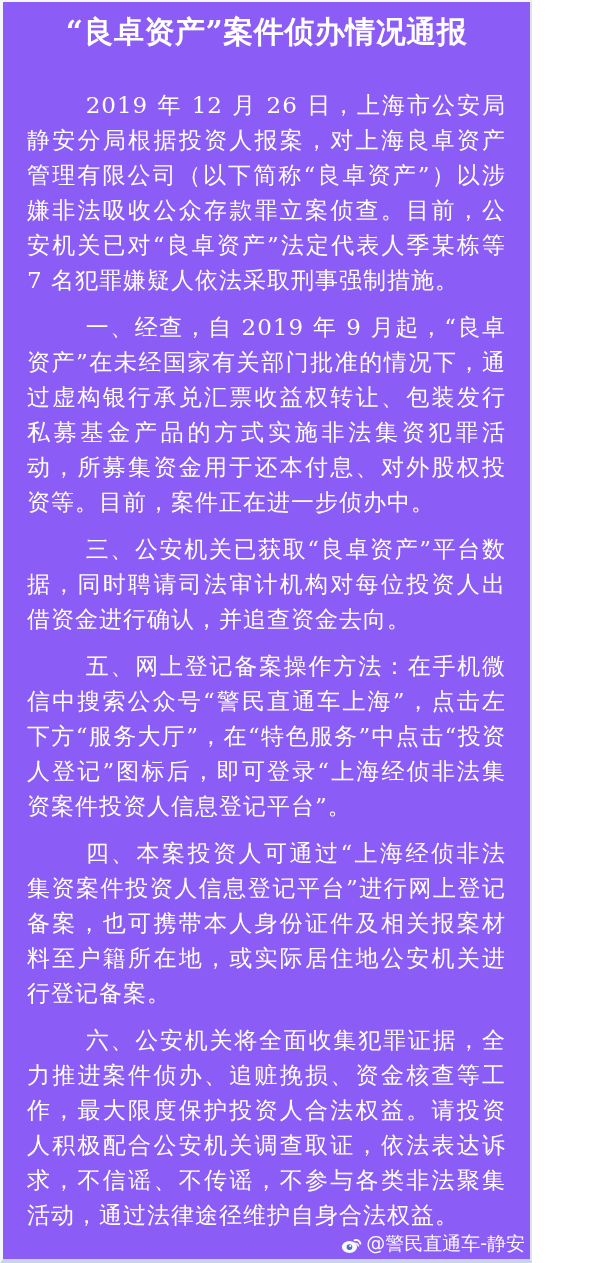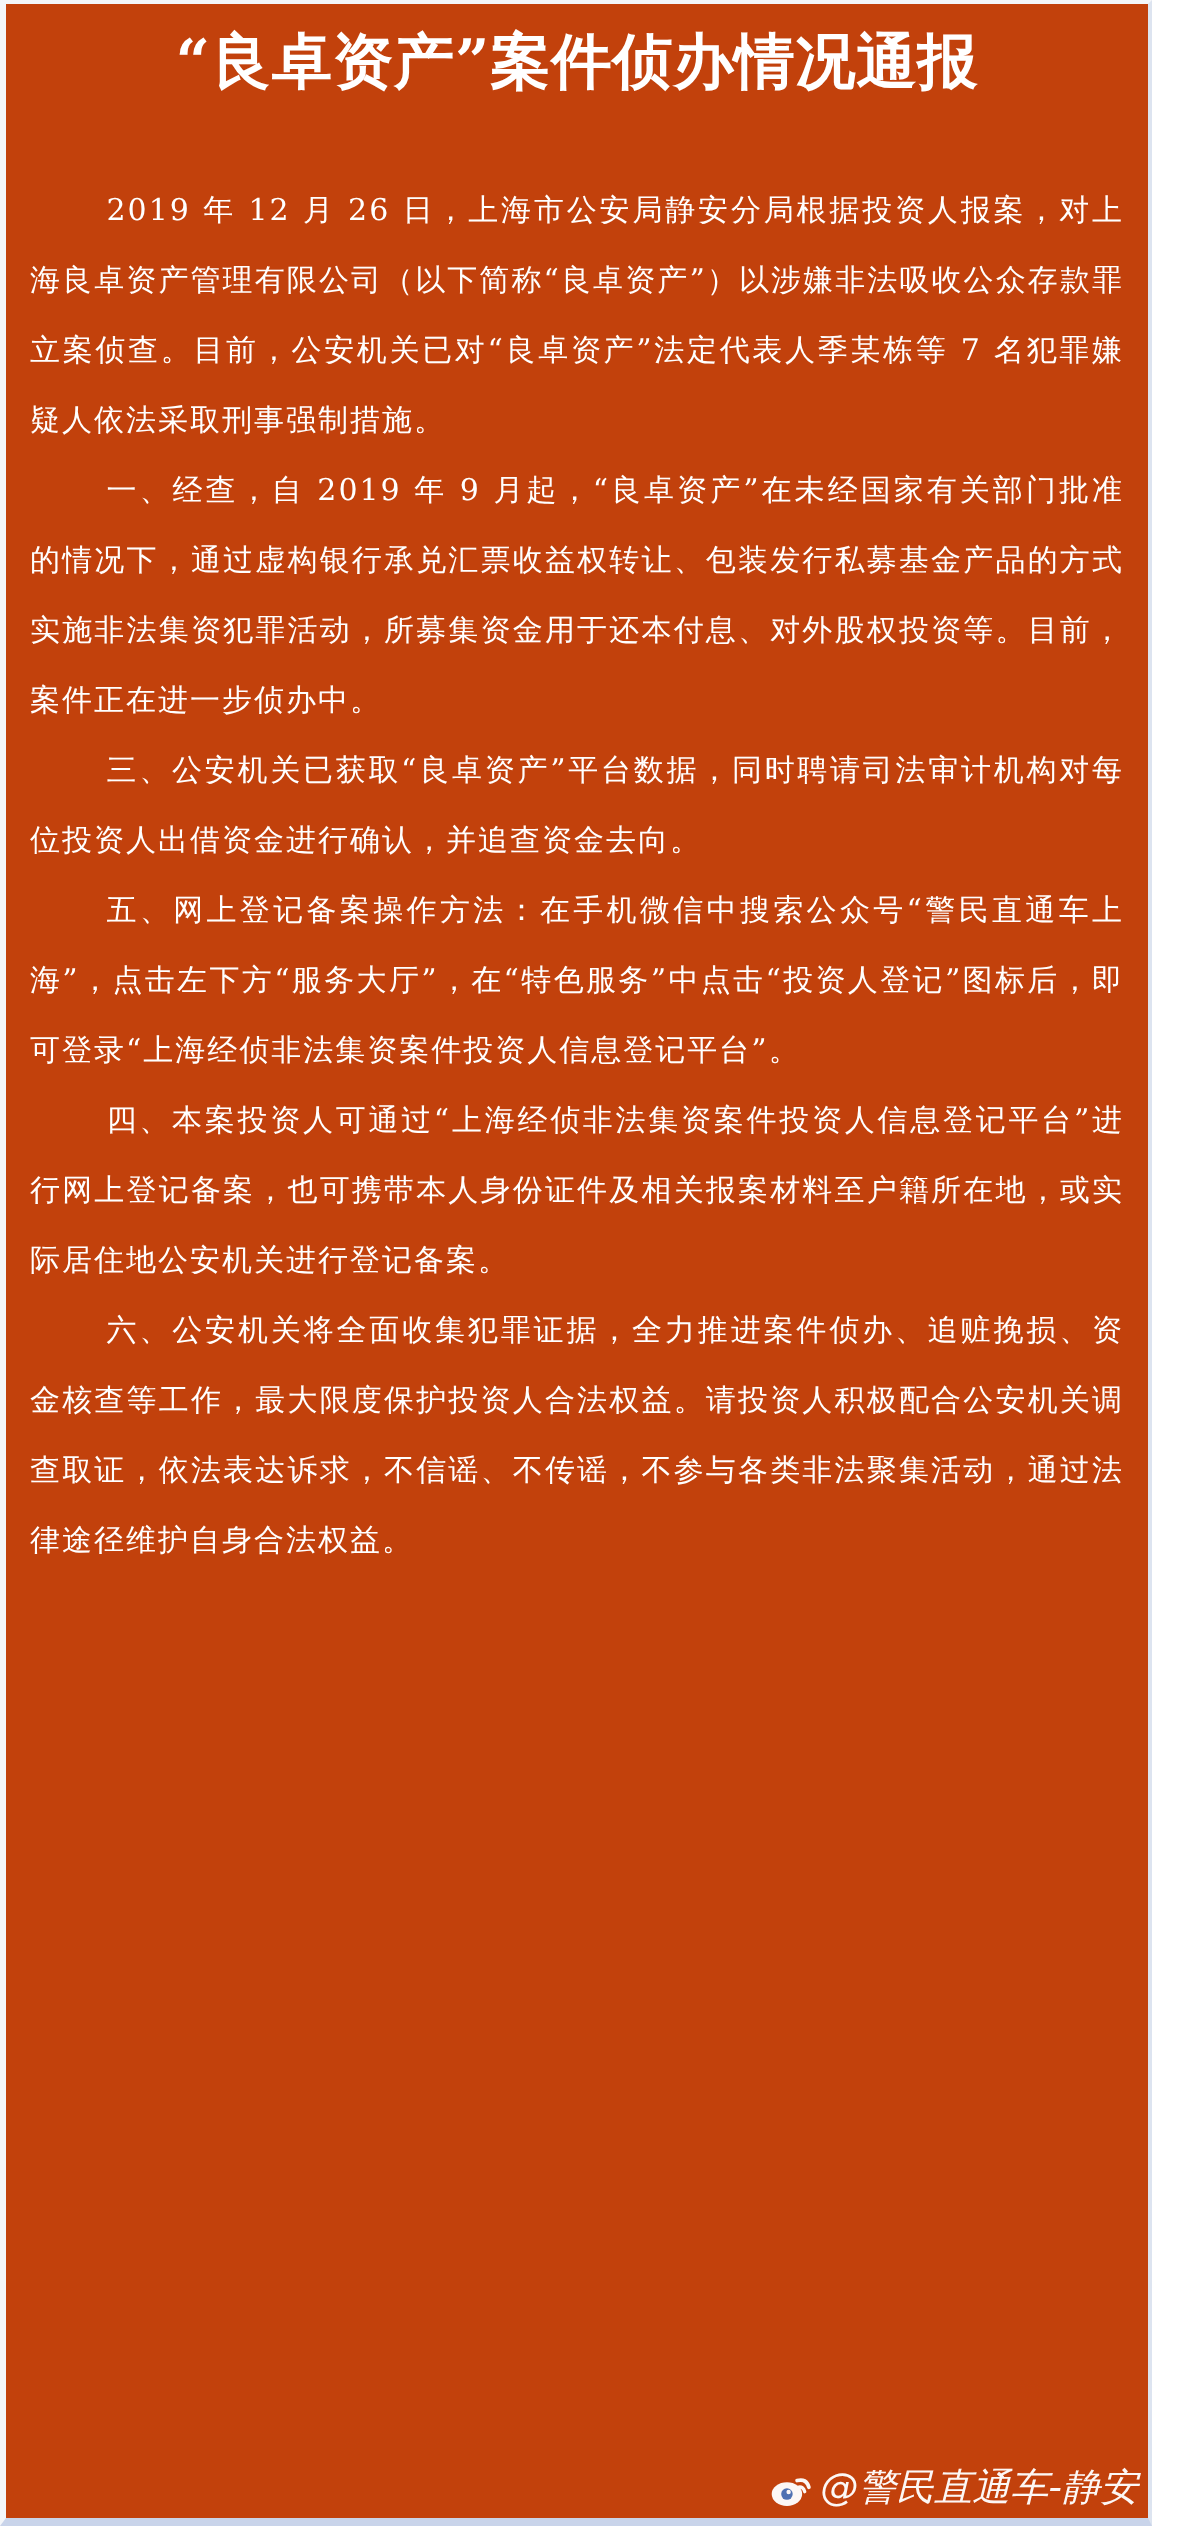--- a/index.html
+++ b/index.html
@@ -1,40 +1,40 @@
 <!DOCTYPE html>
 <html><head>
 <meta charset="utf-8">
 <style>
   html,body{margin:0;padding:0;background:#ffffff;}
   .notice{
     position:relative;
-    width:576px;height:1263px;
+    width:532px;height:1263px;
     box-sizing:border-box;
-    background:#c2410c;
+    background:#8b5cf6;
     border-top:2px solid #f4f6f9;
     border-left:3px solid #f4f6f9;
     border-right:2px solid #dde4f0;
     border-bottom:4px solid #c9d4ea;
     padding:8px 12px 0 12px;
     color:#ffffff;
     font-family:"DejaVu Serif", serif;
     overflow:hidden;
   }
   .title{
     margin:0 0 34px 0;
     font-size:30px;
     line-height:44px;
     font-weight:bold;
     text-align:center;
     letter-spacing:0.5px;
   }
   .body-text p{
-    margin:0;
-    font-size:15px;
+    margin:12px;
+    font-size:23px;
     line-height:35px;
     letter-spacing:1px;
     text-align:justify;
     text-indent:2.55em;
   }
   .footer{
     margin-top:78px;
     text-align:right;
     font-size:22px;
     line-height:38px;
@@ -43,21 +43,20 @@
   .footer .agency{padding-right:18px;}
   .footer .date{padding-right:80px;letter-spacing:1px;}
   .watermark{
     position:absolute;
     right:5px;bottom:2px;
     display:flex;align-items:center;gap:3px;
     font-size:19px;
     font-family:"DejaVu Sans", sans-serif;
     opacity:0.96;
     white-space:nowrap;
-    font-style:italic;
   }
   .watermark svg{display:block;}
 </style>
 </head>
 <body>
 
 <div class="notice">
 
   <h1 class="title">“良卓资产”案件侦办情况通报</h1>
 

